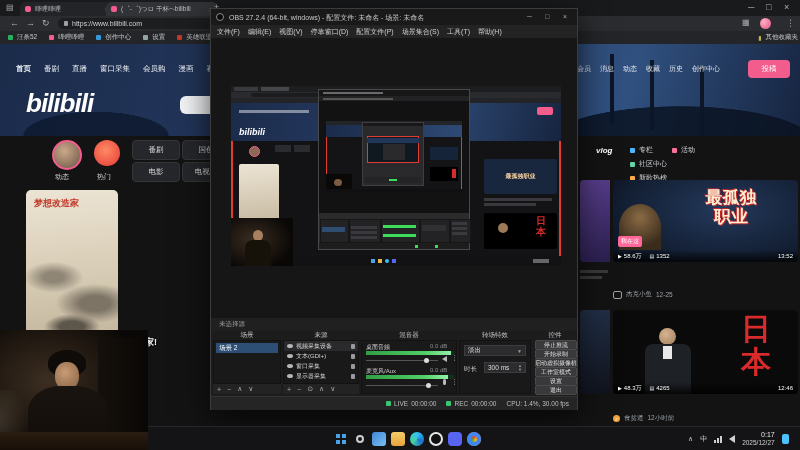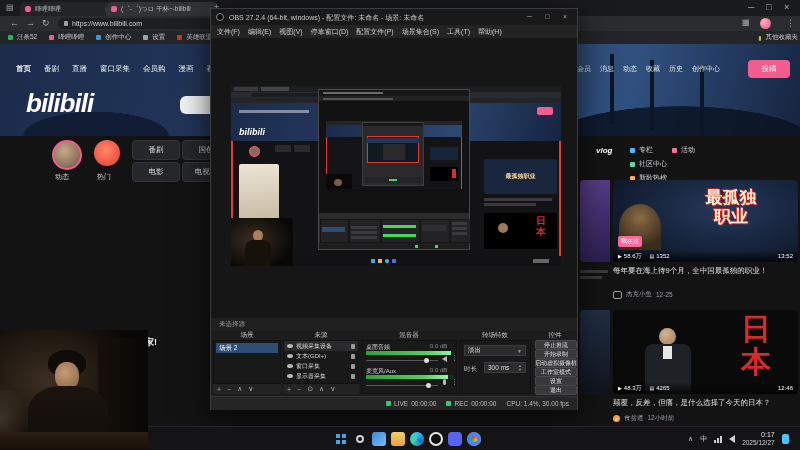--- a/index.html
+++ b/index.html
@@ -166,20 +166,28 @@
       <div class="a catbtn" style="left:182px;top:96px;width:46px;height:18px;">
           <span>国创</span>
         </div>
       <div class="a catbtn" style="left:132px;top:118px;width:46px;height:18px;">
           <span>电影</span>
         </div>
       <div class="a catbtn" style="left:182px;top:118px;width:46px;height:18px;">
           <span>电视剧</span>
         </div>
 
+      <div class="a" style="left:26px;top:146px;width:92px;height:145px;border-radius:5px;overflow:hidden;
+           background:linear-gradient(175deg,#ece4d4,#d8cdb6 55%,#c4b79e);">
+        <div class="a" style="left:0;top:40px;width:92px;height:105px;
+             background:radial-gradient(50px 26px at 30% 45%,#8f8676 20%,transparent 60%),
+                        radial-gradient(60px 30px at 75% 70%,#7d7466 25%,transparent 65%),
+                        radial-gradient(40px 18px at 50% 92%,#5d564b 30%,transparent 70%);"></div>
+        <div class="a tx" style="left:8px;top:7px;font-size:9px;font-weight:bold;color:#c0392b;">梦想改造家</div>
+      </div>
       <div class="a tx" style="left:10px;top:292px;font-size:9px;font-weight:bold;color:#f2f2f2;text-shadow:1px 1px 1px #000;">将广东老家乡村打造成现实乐业的家!</div>
 
       <div class="a" style="left:580px;top:136px;width:30px;height:82px;border-radius:4px 0 0 4px;background:linear-gradient(160deg,#5a3f8e,#2a1f4e);"></div>
       <div class="a mbar" style="left:580px;top:226px;width:28px;height:3px;"></div>
       <div class="a mbar" style="left:580px;top:232px;width:22px;height:3px;"></div>
       <div class="a" style="left:580px;top:266px;width:30px;height:84px;border-radius:4px 0 0 4px;background:linear-gradient(160deg,#23314a,#10131c);"></div>
 
       <div class="a tx" style="left:596px;top:102px;font-size:8px;font-style:italic;font-weight:bold;color:#fff;">vlog</div>
       <div class="a qlink" style="left:630px;top:101px;">
           <span class="dot" style="background:#4db8ff;"></span>
@@ -214,21 +222,20 @@
             </span>
           <span class="stat">
               <span style="font-size:5px;">▤</span>
               <span>1352</span>
             </span>
           <span class="stat" style="margin-left:auto;">
               <span>13:52</span>
             </span>
         </div>
       </div>
-      <div class="a cardtitle tx" style="left:613px;top:222px;white-space:normal;">每年要在海上待9个月，全中国最孤独的职业！</div>
       <div class="a uprow" style="left:613px;top:246px;">
         <span style="width:7px;height:6px;border:1px solid #9aa0a6;border-radius:2px;"></span>
         <span>杰克小鱼</span>
           <span>12-25</span>
       </div>
 
       <div class="a" style="left:613px;top:266px;width:185px;height:84px;border-radius:4px;overflow:hidden;background:#0a0a0b;">
         <div class="a" style="left:46px;top:18px;width:17px;height:17px;border-radius:50%;background:radial-gradient(circle at 40% 35%,#d8b491,#9c7a58);"></div>
         <div class="a" style="left:32px;top:34px;width:46px;height:50px;border-radius:8px 8px 0 0;background:#1e2126;"></div>
         <div class="a" style="left:50px;top:36px;width:9px;height:13px;background:#e8e8e8;"></div>
@@ -243,21 +250,20 @@
             </span>
           <span class="stat">
               <span style="font-size:5px;">▤</span>
               <span>4265</span>
             </span>
           <span class="stat" style="margin-left:auto;">
               <span>12:46</span>
             </span>
         </div>
       </div>
-      <div class="a cardtitle tx" style="left:613px;top:354px;white-space:normal;height:11px;">颠覆，反差，但痛，是什么选择了今天的日本？</div>
       <div class="a uprow" style="left:613px;top:370px;">
         <span style="width:7px;height:7px;border-radius:50%;background:#f0a33e;color:#fff;font-size:5px;display:flex;align-items:center;justify-content:center;">✓</span>
         <span>食贫道</span>
           <span>12小时前</span>
       </div>
     </div>
   </div>
 
   <div class="a" style="left:210px;top:8px;width:368px;height:402px;background:#2a2a2b;border:1px solid #3c3c3e;box-shadow:0 8px 30px rgba(0,0,0,.7);box-sizing:border-box;">
 

